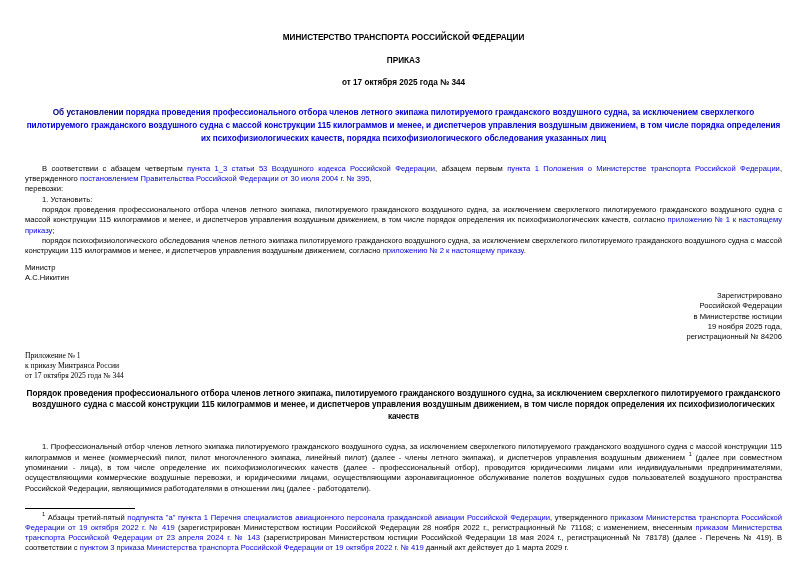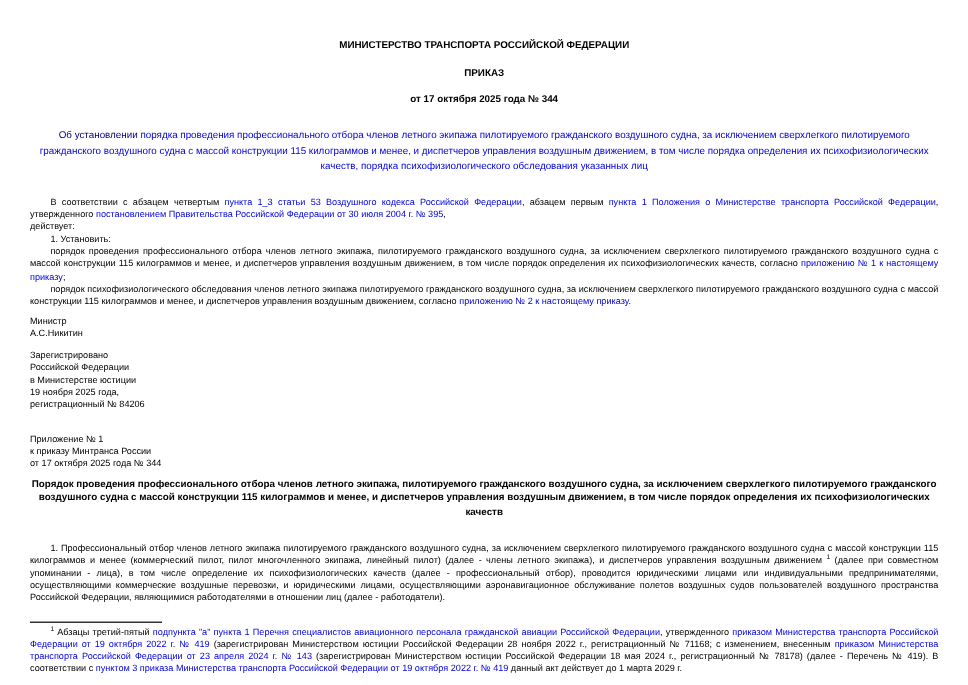--- a/index.html
+++ b/index.html
@@ -8,45 +8,45 @@
   .page{padding:33px 25px 0 25px;box-sizing:border-box;width:807px;height:571px;overflow:hidden;border-radius:11px;}
   .c{text-align:center;}
   .b{font-weight:bold;}
   .r{text-align:left;}
   .j{text-align:justify;}
   p{margin:0;}
   .ind{text-indent:17px;}
   .ministry{font-size:8.2px;margin-bottom:13px;}
   .doctype{font-size:8.2px;margin-bottom:11px;}
   .docdate{font-size:8.2px;margin-bottom:18px;}
-  .title{font-size:8.2px;line-height:13px;font-weight:normal;margin-bottom:19px;}
+  .title{font-size:8.2px;line-height:13px;font-weight:bold;margin-bottom:19px;}
   .title .txt{color:#000080;}
   .lnk{color:#0000dd;text-decoration:none;cursor:pointer;}
   .fnref{font-size:5.5px;line-height:1;}
   .sig{margin-top:6px;line-height:10.3px;}
-  .reg{margin-top:8px;line-height:10.3px;}
-  .appref{margin-top:18px;line-height:10.3px;}
+  .reg{margin-top:8px;line-height:10.3px;text-align:right;}
+  .appref{margin-top:8px;line-height:10.3px;font-family:Liberation Serif, serif;}
   .apphead{font-size:8.2px;line-height:11.5px;font-weight:bold;margin-top:6px;}
   .para1{margin-top:20px;}
   .footnote{margin-top:14px;}
   .fnrule{width:110px;border-top:1px solid #000;margin-bottom:3px;}
 </style>
 </head>
 <body>
 
 <div class="page">
 
   <div class="ministry c b">МИНИСТЕРСТВО ТРАНСПОРТА РОССИЙСКОЙ ФЕДЕРАЦИИ</div>
   <div class="doctype c b">ПРИКАЗ</div>
   <div class="docdate c b">от 17 октября 2025 года № 344</div>
 
   <div class="title c"><span class="txt">Об установлении </span><a href="#" class="lnk">порядка проведения профессионального отбора членов летного экипажа пилотируемого гражданского воздушного судна, за исключением сверхлегкого пилотируемого гражданского воздушного судна с массой конструкции 115 килограммов и менее, и диспетчеров управления воздушным движением, в том числе порядка определения их психофизиологических качеств, порядка психофизиологического обследования указанных лиц</a></div>
 
   <p class="ind j"><span class="txt">В соответствии с абзацем четвертым </span><a href="#" class="lnk">пункта 1_3 статьи 53 Воздушного кодекса Российской Федерации</a><span class="txt">, абзацем первым </span><a href="#" class="lnk">пункта 1 Положения о Министерстве транспорта Российской Федерации</a><span class="txt">, утвержденного </span><a href="#" class="lnk">постановлением Правительства Российской Федерации от 30 июля 2004 г. № 395</a><span class="txt">,</span></p>
-  <p>действует:</p>
+  <p>перевозки:</p>
   <p class="ind">1. Установить:</p>
   <p class="ind j"><span class="txt">порядок проведения профессионального отбора членов летного экипажа, пилотируемого гражданского воздушного судна, за исключением сверхлегкого пилотируемого гражданского воздушного судна с массой конструкции 115 килограммов и менее, и диспетчеров управления воздушным движением, в том числе порядок определения их психофизиологических качеств, согласно </span><a href="#" class="lnk">приложению № 1 к настоящему приказу</a><span class="txt">;</span></p>
   <p class="ind j"><span class="txt">порядок психофизиологического обследования членов летного экипажа пилотируемого гражданского воздушного судна, за исключением сверхлегкого пилотируемого гражданского воздушного судна с массой конструкции 115 килограммов и менее, и диспетчеров управления воздушным движением, согласно </span><a href="#" class="lnk">приложению № 2 к настоящему приказу</a><span class="txt">.</span></p>
 
   <div class="sig r">
     <div>Министр</div>
     <div>А.С.Никитин</div>
   </div>
 
   <div class="reg">

